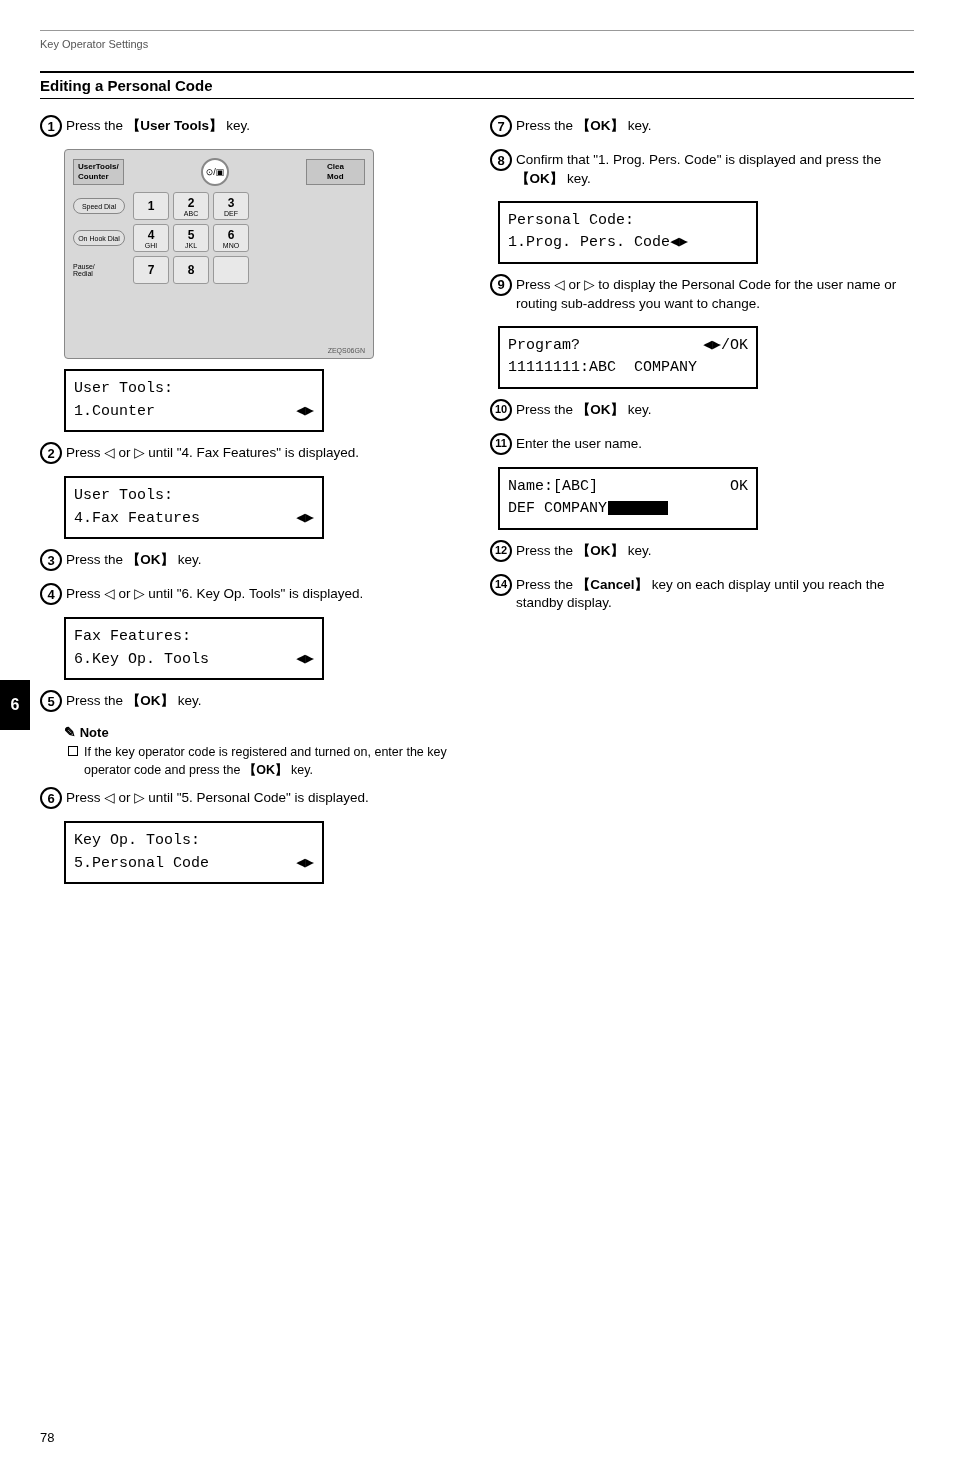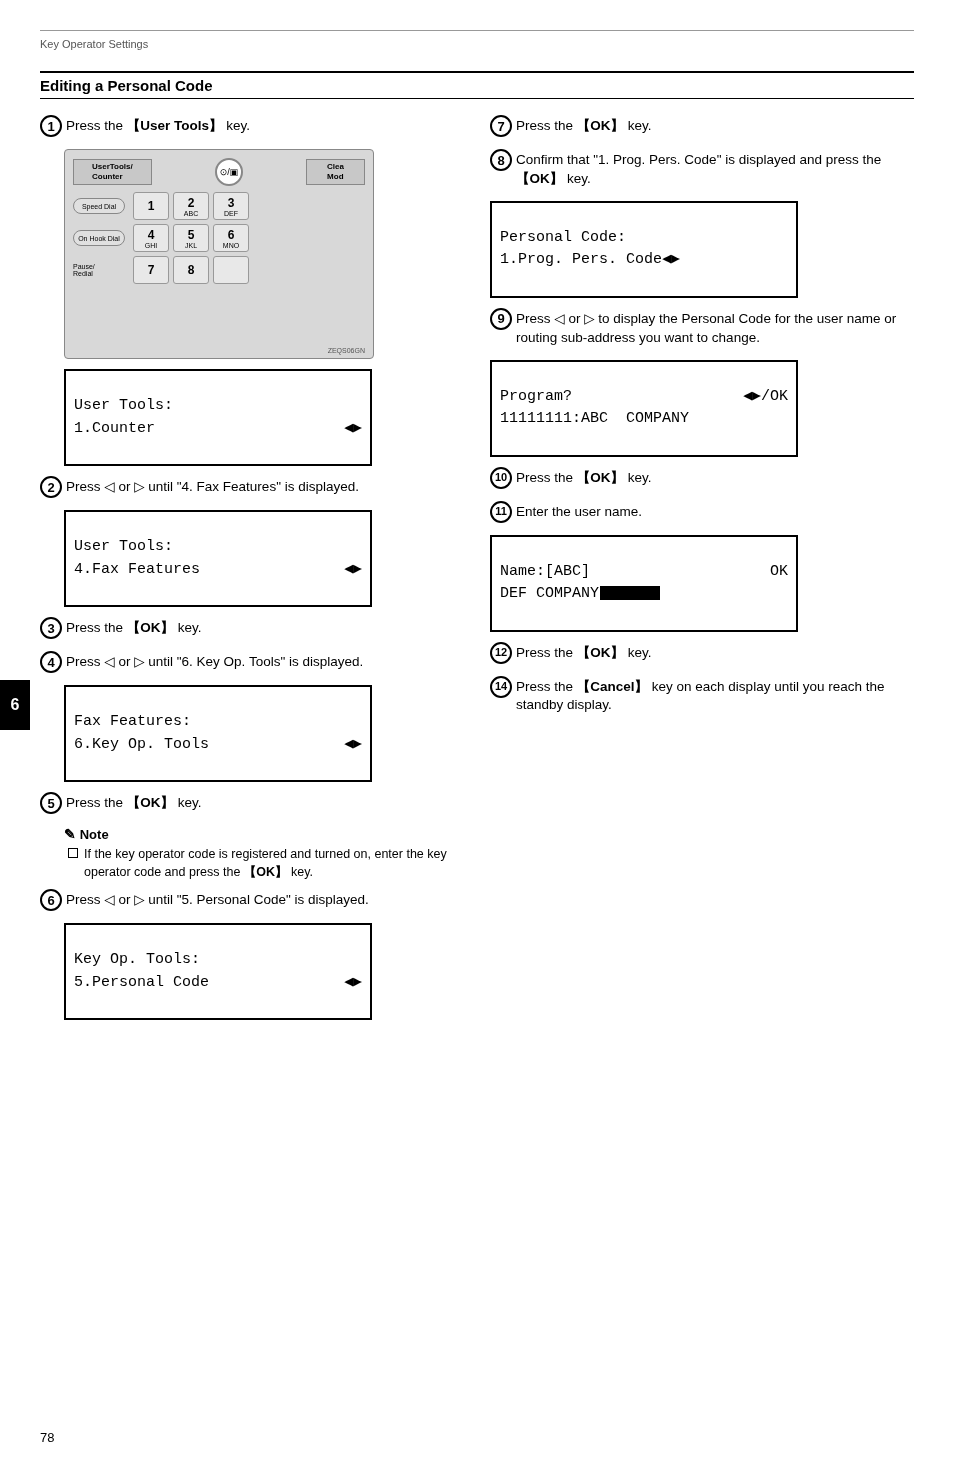--- a/index.html
+++ b/index.html
@@ -86,23 +86,23 @@
     .step-text b {
       font-family: Arial, sans-serif;
     }
 
     
     .lcd-box {
       border: 2px solid #000;
       font-family: 'Courier New', monospace;
       font-size: 15px;
       background: #fff;
-      padding: 24px 8px;
-      margin: 8px 0 8px 0;
-      width: 308px;
+      padding: 7px 8px;
+      margin: 8px 0 8px 8px;
+      width: 260px;
       line-height: 1.5;
     }
     .lcd-box .lcd-line {
       display: block;
       white-space: pre;
     }
 
     
     .machine-panel {
       width: 310px;
@@ -122,21 +122,21 @@
     .panel-top-row {
       display: flex;
       align-items: center;
       justify-content: space-between;
       font-size: 9px;
       margin-bottom: 6px;
     }
     .panel-label-box {
       background: #c8c8c8;
       border: 1px solid #888;
-      padding: 2px 18px;
+      padding: 2px 4px;
       font-size: 8px;
       font-weight: bold;
       line-height: 1.2;
     }
     .panel-circle-btn {
       width: 28px;
       height: 28px;
       background: #fff;
       border: 2px solid #888;
       border-radius: 50%;

